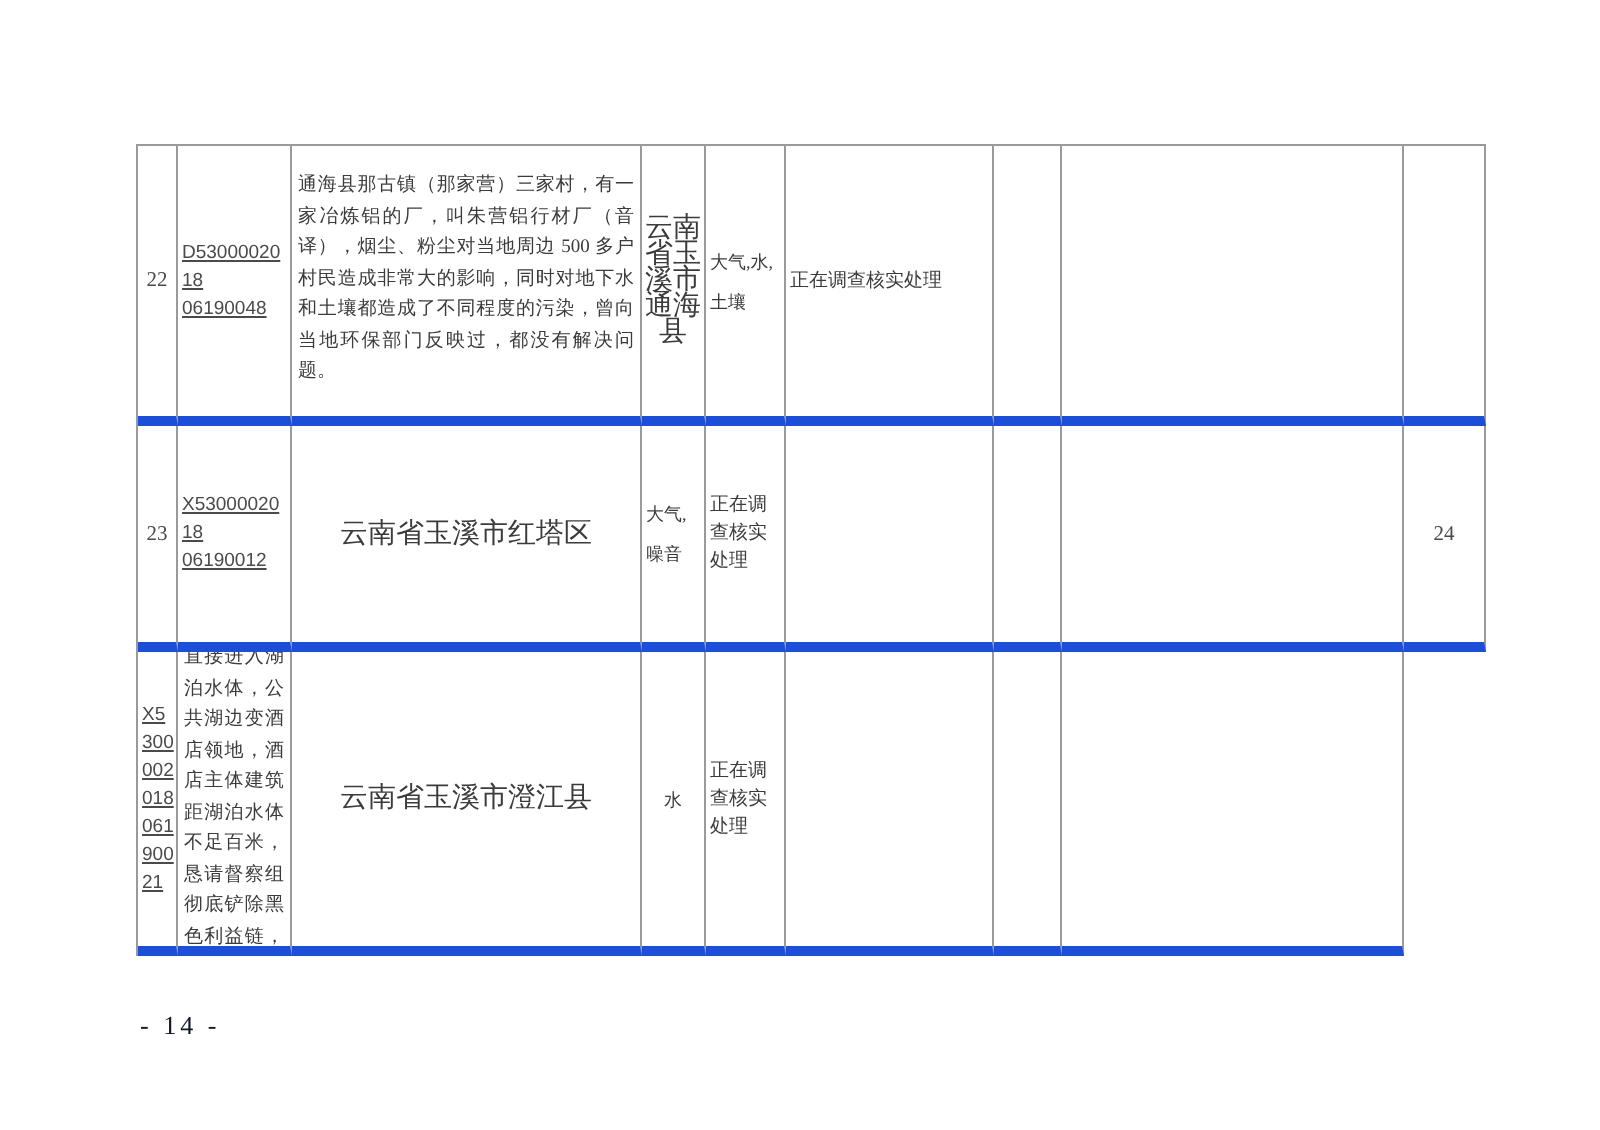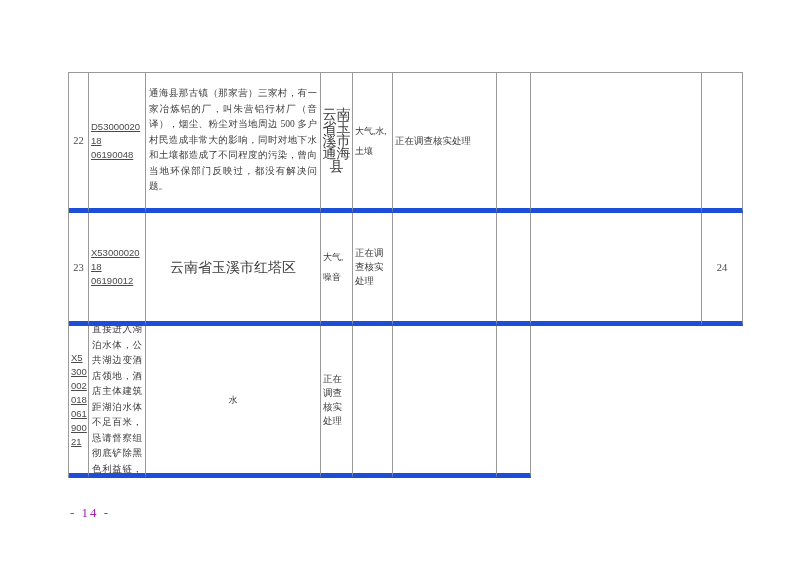--- a/index.html
+++ b/index.html
@@ -80,21 +80,21 @@
     padding: 0 2px;
     font-size: 9.5px;
     line-height: 14px;
   }
   .page-number {
     position: absolute;
     left: 70px;
     top: 505px;
     font-size: 13px;
     letter-spacing: 2px;
-    color: #a21caf;
+    color: #0f172a;
   }
 </style>
 </head>
 <body>
 
 <div class="page">
 
   <div class="env-table">
 
     <div class="cell num">
@@ -140,20 +140,23 @@
 
     <div class="cell num">
         <span>24</span>
       </div>
     <div class="cell caseid">
         <span>X5300002018 06190021</span>
       </div>
     <div class="cell desc">
         <span>反映抚仙湖已被各种黑色利益链包围，周围大量房地产开发项目，如希尔顿酒店，酒店的活动区已经直接进入湖泊水体，公共湖边变酒店领地，酒店主体建筑距湖泊水体不足百米，恳请督察组彻底铲除黑色利益链，彻底清除抚仙湖边的这些毒瘤，彻底整治当地官员欺上瞒下，与开发商沆瀣一气，忽悠检查的游戏。</span>
       </div>
+    <div class="cell loc">
+        <span>云南省玉溪市澄江县</span>
+      </div>
     <div class="cell cat">
         <span>水</span>
       </div>
     <div class="cell status">
         <span>正在调查核实处理</span>
       </div>
     <div class="cell"></div>
     <div class="cell"></div>
     <div class="cell"></div>
 

